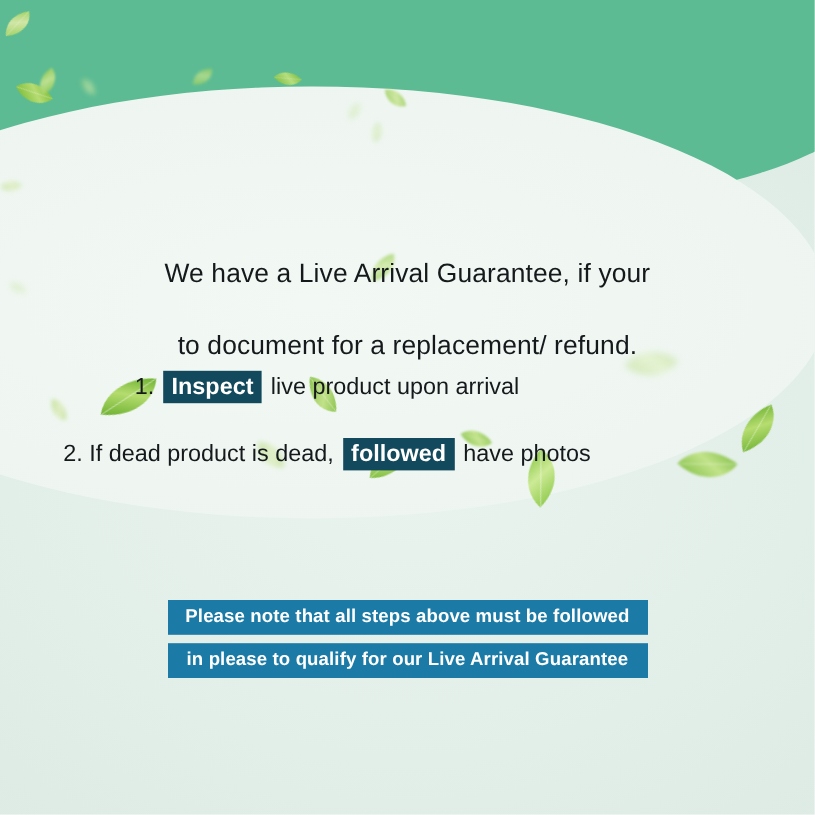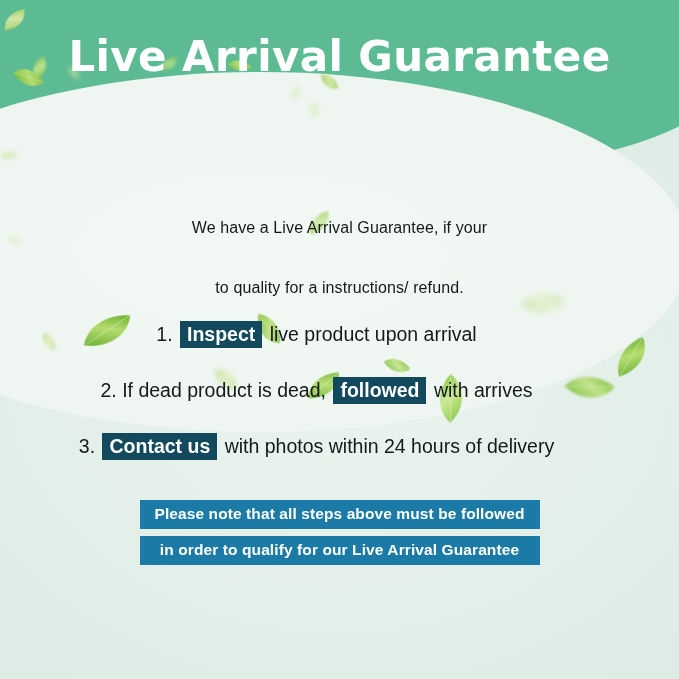--- a/index.html
+++ b/index.html
@@ -73,30 +73,29 @@
     z-index: 7;
   }
   .intro {
     position: absolute;
     left: 50%;
     transform: translateX(-50%);
     top: 213px;
     width: 560px;
     text-align: center;
     color: #15191b;
-    font-size: 16px;
+    font-size: 22px;
     line-height: 30px;
     letter-spacing: 0.1px;
   }
   .steps {
     position: absolute;
     left: 0;
-    top: 320px;
+    top: 308px;
     width: 545px;
-    margin-left: 44px;
   }
   .step {
     text-align: center;
     color: #15191b;
     font-size: 19.5px;
     line-height: 28px;
     margin-bottom: 28px;
     white-space: nowrap;
   }
   .hl {
@@ -129,21 +128,20 @@
     letter-spacing: 0.1px;
   }
 </style>
 </head>
 <body>
 
 <div id="poster">
 
   <div class="banner"></div>
   <div class="banner-carve"></div>
-  <div class="banner-title">Live Arrival Guarantee</div>
 
   <div class="leaves">
       <div class="leaf" style="left: 1px; top: 12px; width: 28px; height: 17px; transform: rotate(-28deg); opacity: 0.95; filter: blur(0.6px);">
         <svg viewBox="0 0 100 56" preserveAspectRatio="none">
           <defs>
             <linearGradient id="lg0" x1="0" y1="1" x2="1" y2="0">
               <stop offset="0%" stop-color="#9fd05a"></stop>
               <stop offset="55%" stop-color="#d8e9a8"></stop>
               <stop offset="100%" stop-color="#9fd05a"></stop>
             </linearGradient>
@@ -425,47 +423,41 @@
           <path d="M4 40 C34 30 68 20 97 10" stroke="#ffffff" stroke-opacity="0.45" stroke-width="1.6" fill="none"></path>
         </svg>
       </div>
     </div>
 
   <div class="content">
 
     <div class="intro">
       <span>We have a Live Arrival Guarantee, if your</span><br>
       <br>
-      <span>to quality for a instructions/ refund.</span>
+      <span>to document for a replacement/ refund.</span>
     </div>
 
     <div class="steps">
 
       <div class="step">
         <span>1.</span>
         <span></span>
         <span class="hl">Inspect</span>
         <span>live product upon arrival</span>
       </div>
 
       <div class="step">
         <span>2.</span>
         <span>If dead product is dead,</span>
         <span class="hl">followed</span>
-        <span>with arrives</span>
-      </div>
-
-      <div class="step">
-        <span>3.</span>
-        <span></span>
-        <span class="hl">Contact us</span>
-        <span>with photos within 24 hours of delivery</span>
-      </div>
+        <span>have photos</span>
+      </div>
+
 
     </div>
 
     <div class="note">
       <span class="note-line">Please note that all steps above must be followed</span>
-      <span class="note-line">in order to qualify for our Live Arrival Guarantee</span>
+      <span class="note-line">in please to qualify for our Live Arrival Guarantee</span>
     </div>
 
   </div>
 </div>
 
 </body></html>

